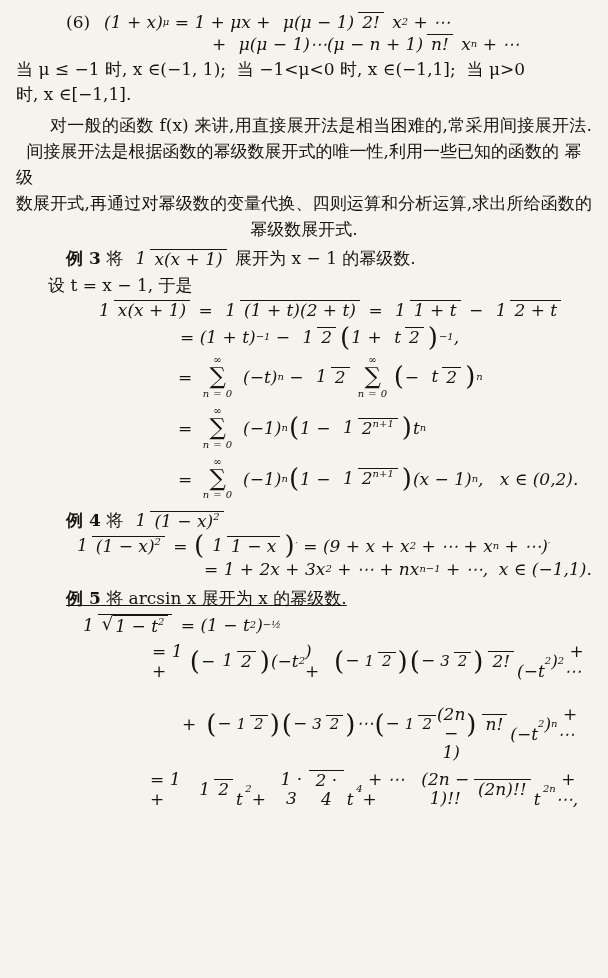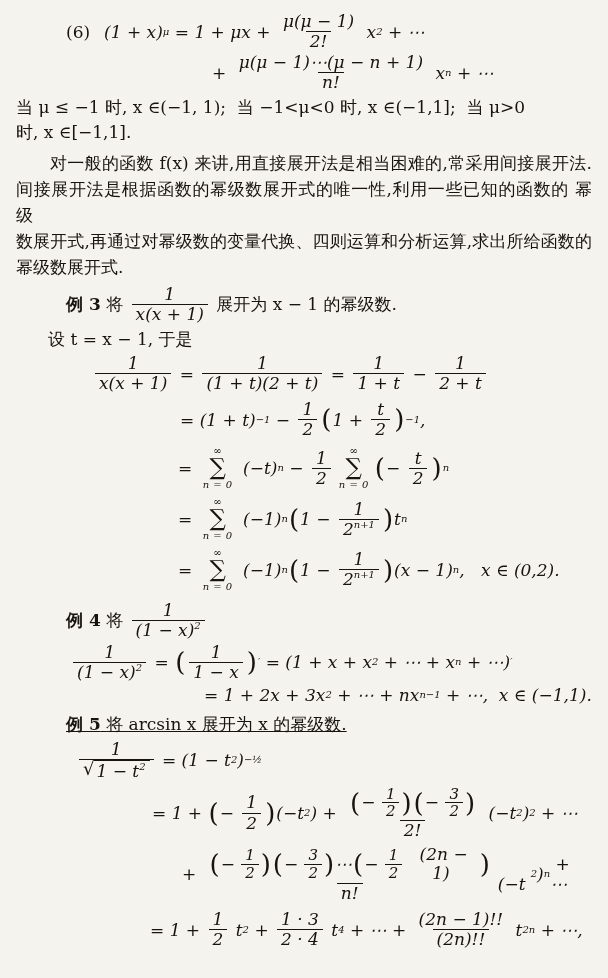--- a/index.html
+++ b/index.html
@@ -15,21 +15,21 @@
   .page { padding:0 16px; }
   [data-bind] { white-space:pre-wrap; }
 
   
   .row { display:flex; align-items:center; }
   .m { font-style:italic; }
   .cn { font-style:normal; }
   .bold { font-weight:bold; }
 
   
-  .frac { display:inline-flex; flex-direction:column; align-items:center; text-align:center; vertical-align:middle; margin:0 3px; }
+  .frac { display:inline-flex; flex-direction:row; align-items:center; text-align:center; vertical-align:middle; margin:0 3px; }
   .frac .num, .frac .den { padding:0 4px; line-height:1.12; }
   .frac .den { border-top:1.5px solid #17130f; }
   .frac .num.row, .frac .den.row { display:flex; align-items:center; justify-content:center; }
   .frac.small { font-size:15px; margin:0 1px; }
 
   
   .sum { display:inline-flex; flex-direction:column; align-items:center; line-height:1; margin:0 5px; font-style:normal; }
   .sum .lim { font-size:10px; letter-spacing:0.5px; font-style:italic; }
   .sum .sigma { font-size:23px; line-height:0.95; padding:1px 0; }
 
@@ -40,21 +40,21 @@
 
   
   .sqrt { display:inline-flex; align-items:flex-start; }
   .sqrt .rad { font-size:18px; line-height:1.05; }
   .sqrt .radbody { border-top:1.5px solid #17130f; padding:1px 4px 0 2px; line-height:1.1; }
 
   
   .pline { line-height:25px; }
   .jus { text-align:justify; text-align-last:justify; }
   .intro { margin-top:5px; }
-  .intro .pline { line-height:26px; }
+  .intro .pline { line-height:26px;text-align:center; }
 
   .f6l1 { margin:12px 0 0 50px; }
   .f6l2 { margin:2px 0 0 196px; }
   .cond { margin-top:3px; }
   .exhead { margin-left:50px; }
   .setline { margin:3px 0 0 32px; line-height:24px; }
 
   .eq3a { margin:3px 0 0 76px; }
   .eq3b { margin:7px 0 0 164px; }
   .eq3c { margin:7px 0 0 162px; }
@@ -250,21 +250,21 @@
       <span class="den m"><span data-bind="ex4.eqA.f1db">(1 − x)</span><sup data-bind="ex4.eqA.f1ds">2</sup></span>
     </span>
     <span class="m" data-bind="ex4.eqA.t1"> = </span>
     <span class="bp" data-bind="sym.lp">(</span>
     <span class="frac">
         <span class="num m" data-bind="ex4.eqA.f2n">1</span>
         <span class="den m" data-bind="ex4.eqA.f2d">1 − x</span>
       </span>
     <span class="bp" data-bind="sym.rp">)</span>
       <sup class="m" data-bind="ex4.eqA.sup1">′</sup>
-    <span class="m" data-bind="ex4.eqA.t2"> = (1 + x + x</span>
+    <span class="m" data-bind="ex4.eqA.t2"> = (9 + x + x</span>
       <sup class="m" data-bind="ex4.eqA.sup2">2</sup>
     <span class="m" data-bind="ex4.eqA.t3"> + ⋯ + x</span>
       <sup class="m" data-bind="ex4.eqA.sup3">n</sup>
     <span class="m" data-bind="ex4.eqA.t4"> + ⋯)</span>
       <sup class="m" data-bind="ex4.eqA.sup4">′</sup>
   </div>
 
   <div class="row eq4b">
     <span class="m" data-bind="ex4.eqB.t1">= 1 + 2x + 3x</span>
       <sup class="m" data-bind="ex4.eqB.sup1">2</sup>

